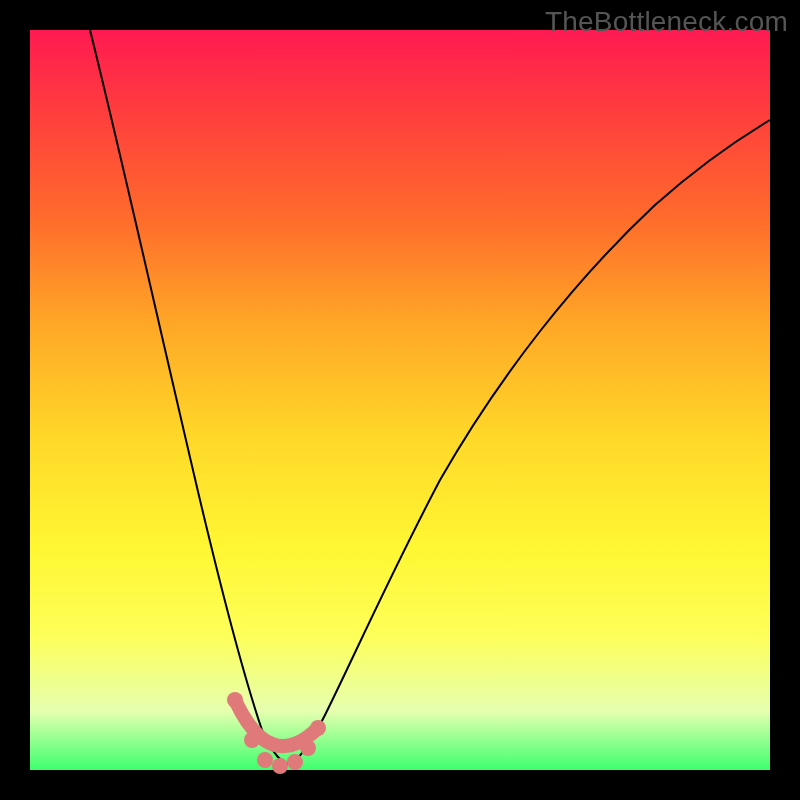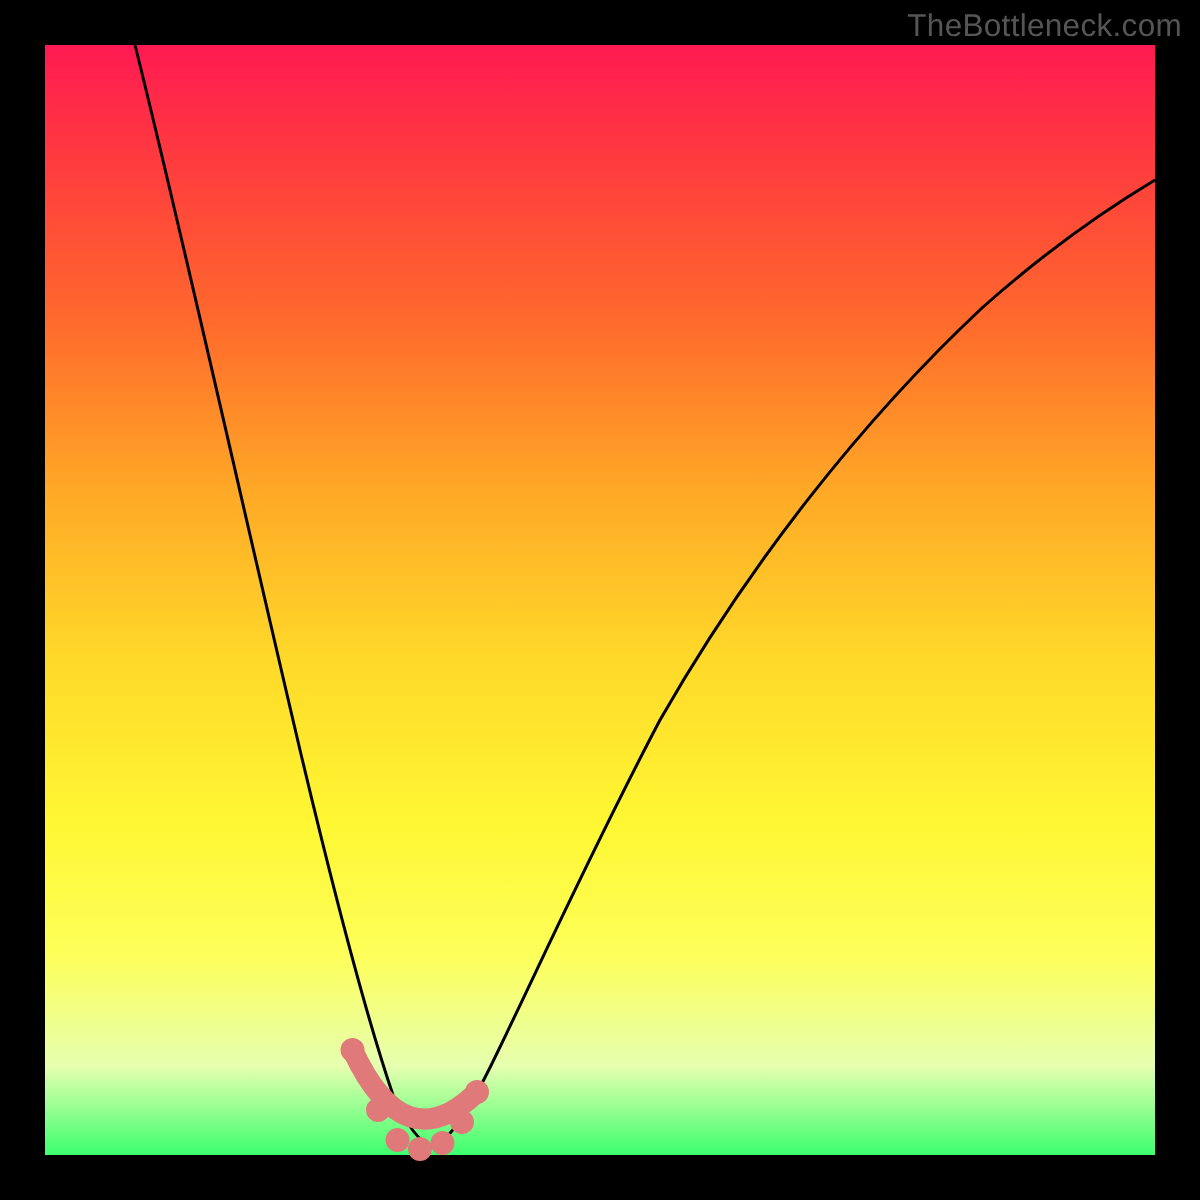--- a/index.html
+++ b/index.html
@@ -27,21 +27,21 @@
       #fdff5a 82%,
       #e6ffb0 92%,
       #3dff6e 100%);
   }
   .watermark {
     position: absolute;
     top: 6px;
     right: 12px;
     color: #555;
     font-family: Arial, sans-serif;
-    font-size: 21px;
+    font-size: 28px;
     font-weight: 400;
     letter-spacing: 0.2px;
   }
   svg.curves {
     position: absolute;
     left: 30px;
     top: 30px;
     width: 740px;
     height: 740px;
     overflow: visible;

